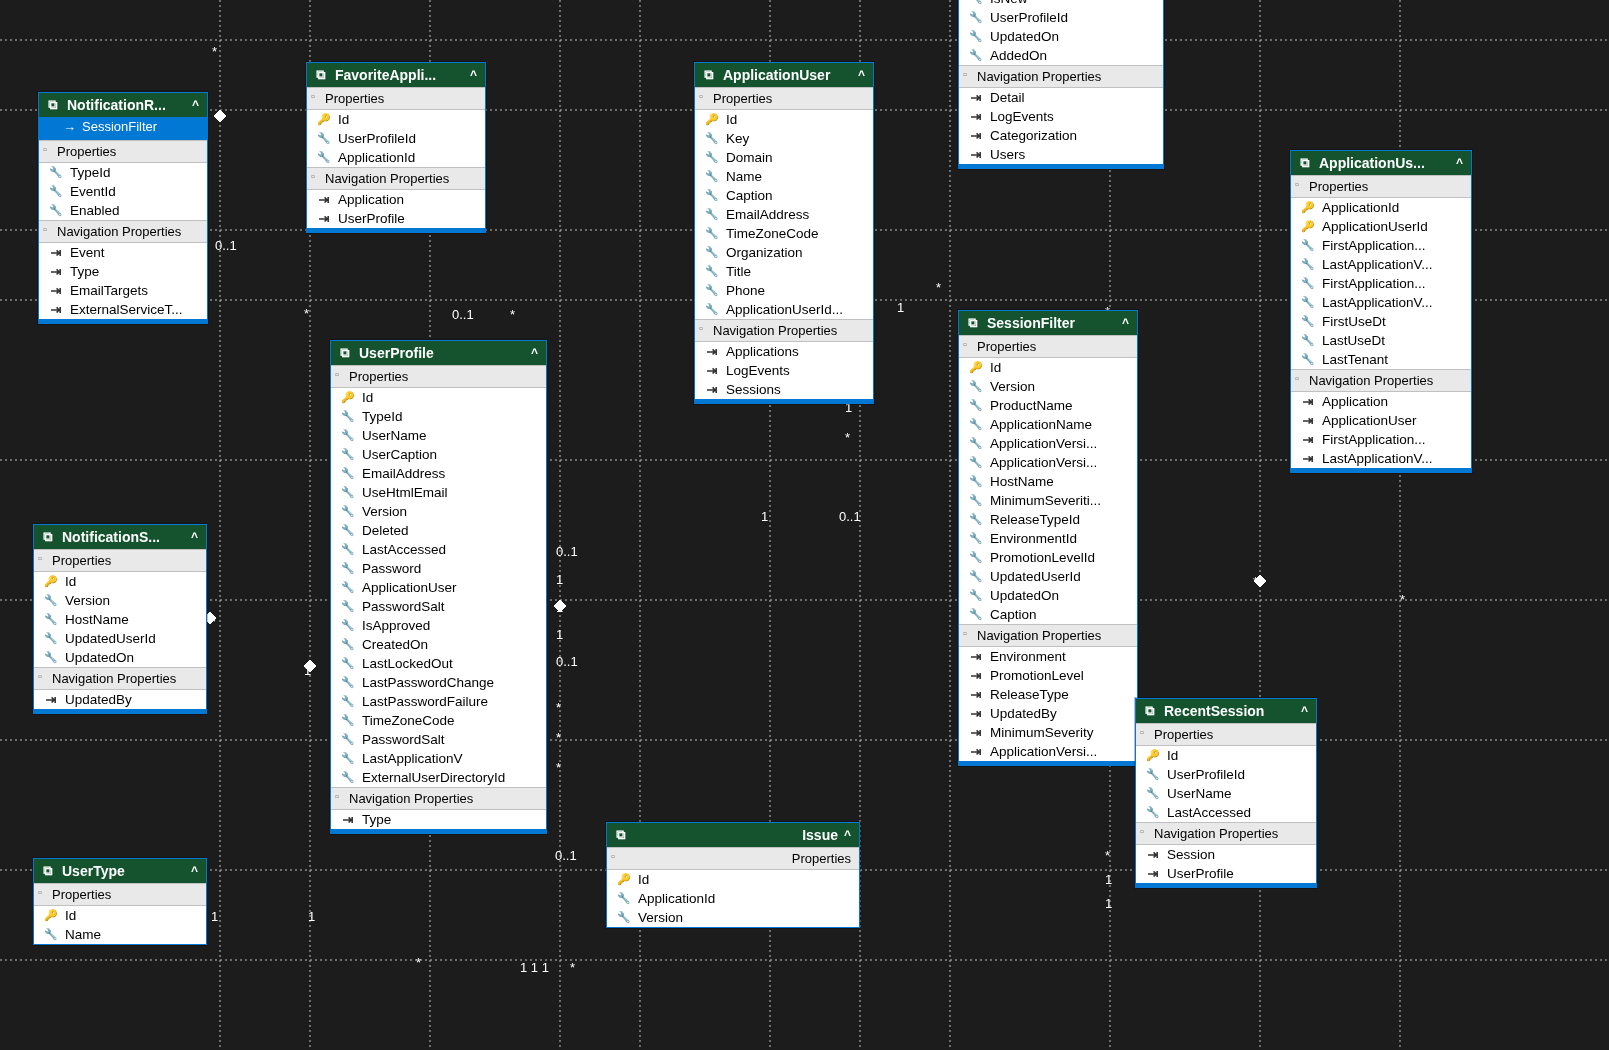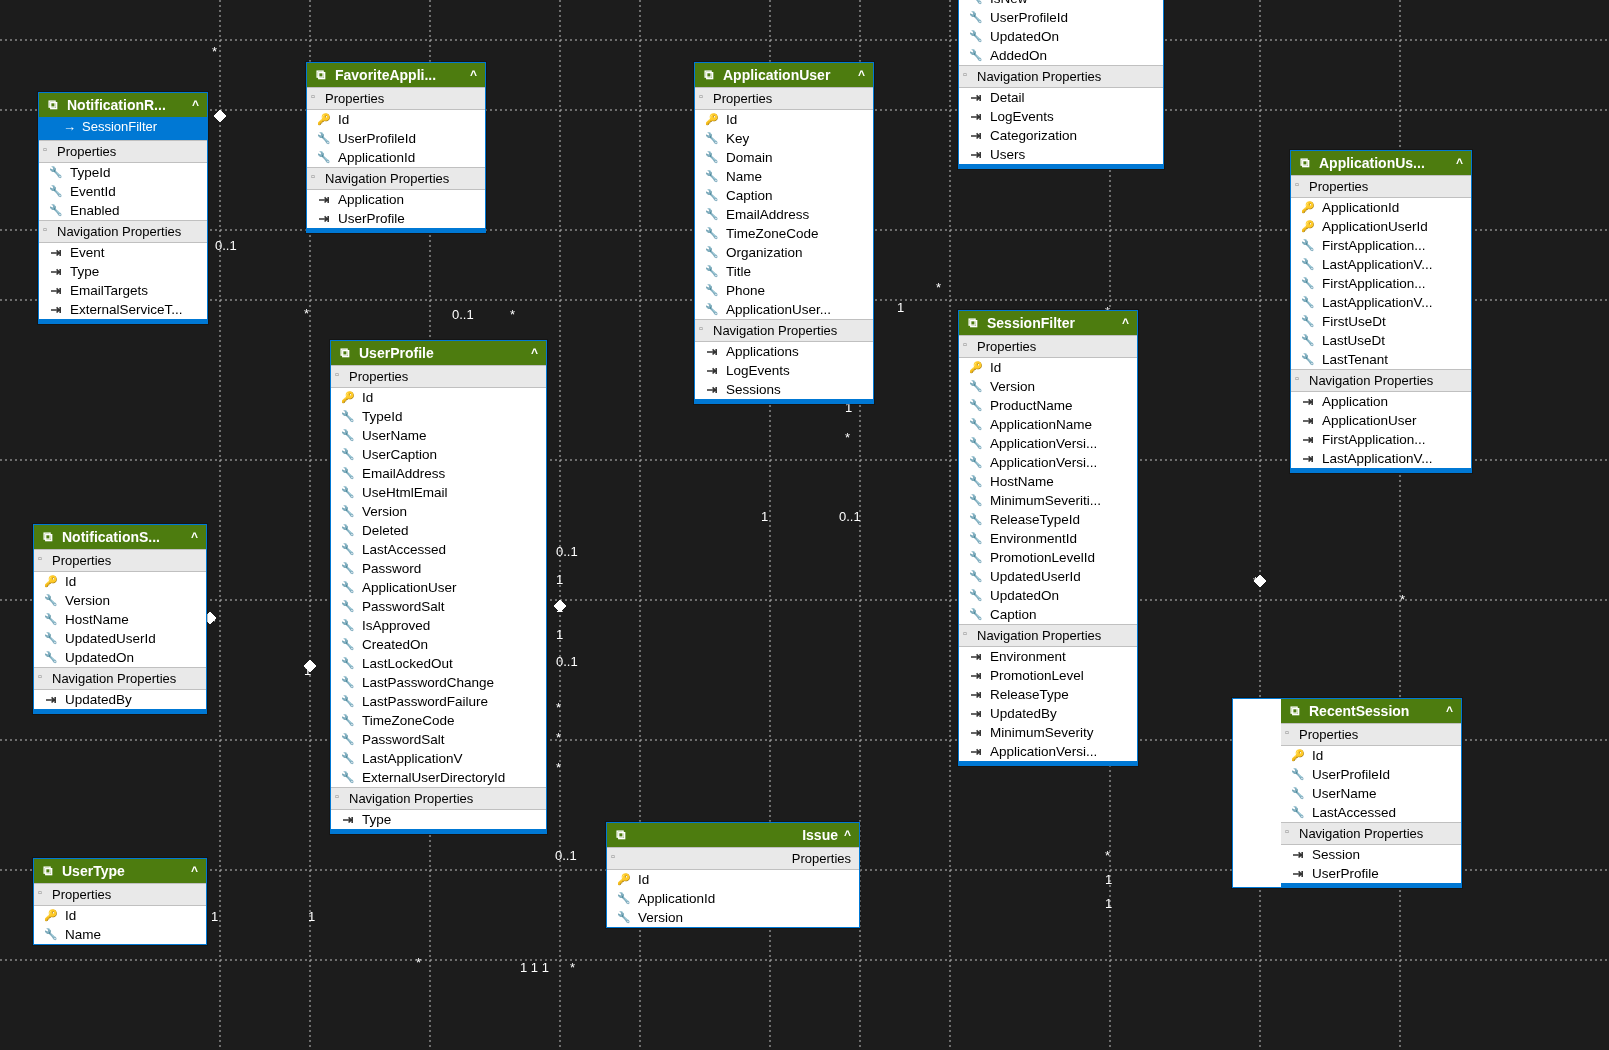--- a/index.html
+++ b/index.html
@@ -15,21 +15,21 @@
     position: relative;
   }
   .entity {
     position: absolute;
     background: #fff;
     border: 1px solid #0078d4;
     box-shadow: 0 0 0 1px #00000040;
     z-index: 10;
   }
   .entity-header {
-    background: #4d7c0f;
+    background: #14532d;
     color: #fff;
     font-weight: 600;
     padding: 4px 8px 4px 6px;
     display: flex;
     align-items: center;
     gap: 6px;
   }
   .entity-header .title {
     flex: 1;
     white-space: nowrap;
@@ -318,21 +318,21 @@
   <div class="row">
       <span class="ico ico-prop"></span>
       <span class="txt">Title</span>
     </div>
   <div class="row">
       <span class="ico ico-prop"></span>
       <span class="txt">Phone</span>
     </div>
   <div class="row">
       <span class="ico ico-prop"></span>
-      <span class="txt">ApplicationUser...</span>
+      <span class="txt">ApplicationUserId...</span>
     </div>
   <div class="section-header"><span>Navigation Properties</span></div>
   <div class="row">
       <span class="ico ico-nav"></span>
       <span class="txt">Applications</span>
     </div>
   <div class="row">
       <span class="ico ico-nav"></span>
       <span class="txt">LogEvents</span>
     </div>
@@ -662,21 +662,21 @@
   <div class="row">
       <span class="ico ico-prop"></span>
       <span class="txt">ApplicationId</span>
     </div>
   <div class="row">
       <span class="ico ico-prop"></span>
       <span class="txt">Version</span>
     </div>
 </div>
 
-<div class="entity" style="left:1232px; top:698px; width:180px;padding-left:48px;">
+<div class="entity" style="left:1135px; top:698px; width:180px;">
   <div class="entity-header">
     <span class="ico-ent"></span>
     <span class="title">RecentSession</span>
     <span class="chev">^</span>
   </div>
   <div class="section-header"><span>Properties</span></div>
   <div class="row">
       <span class="ico ico-key"></span>
       <span class="txt">Id</span>
     </div>

